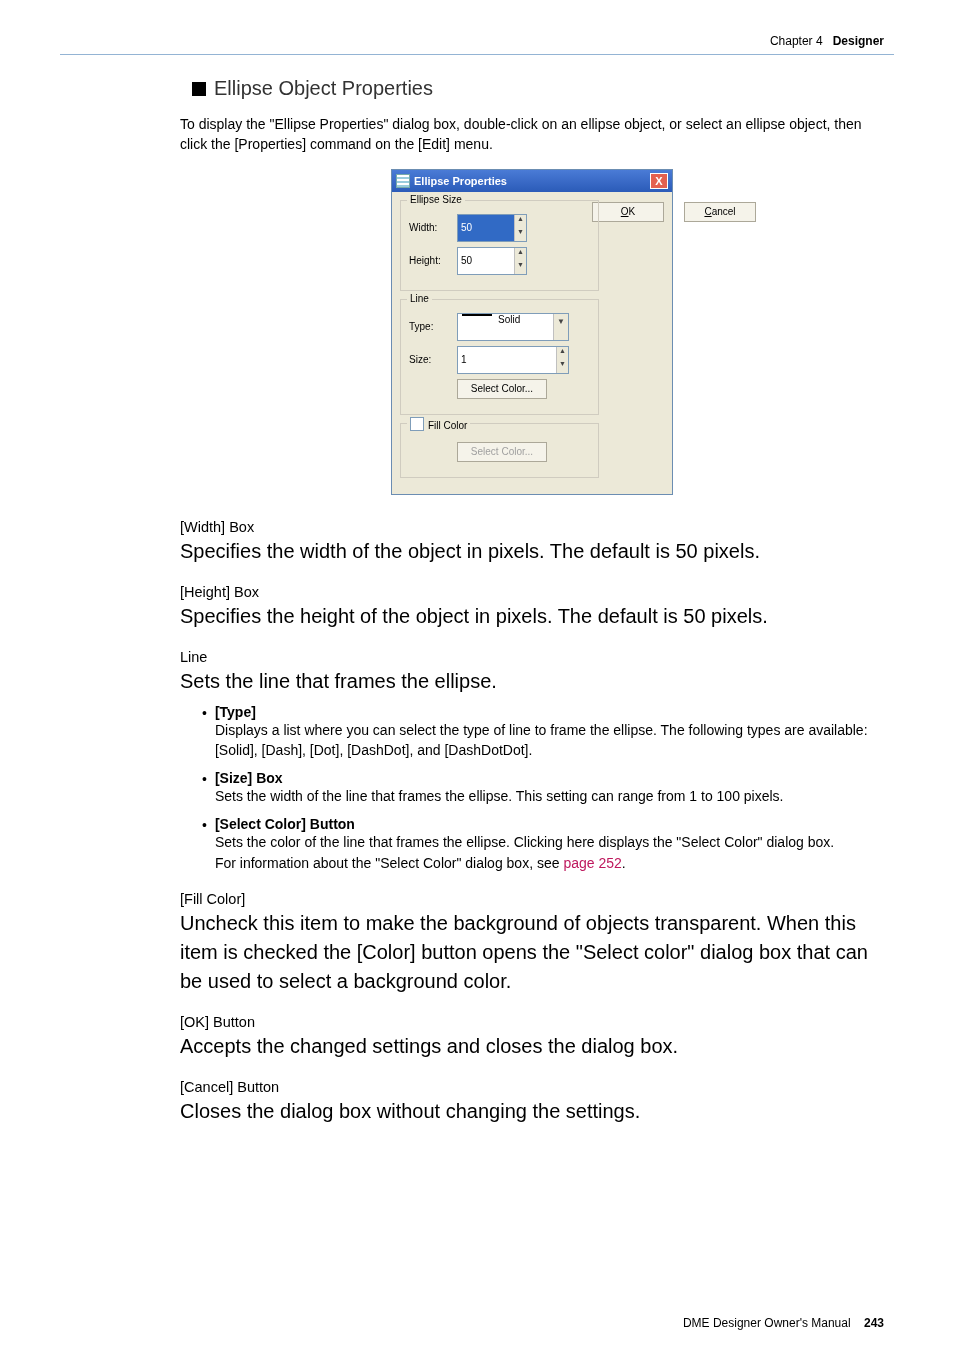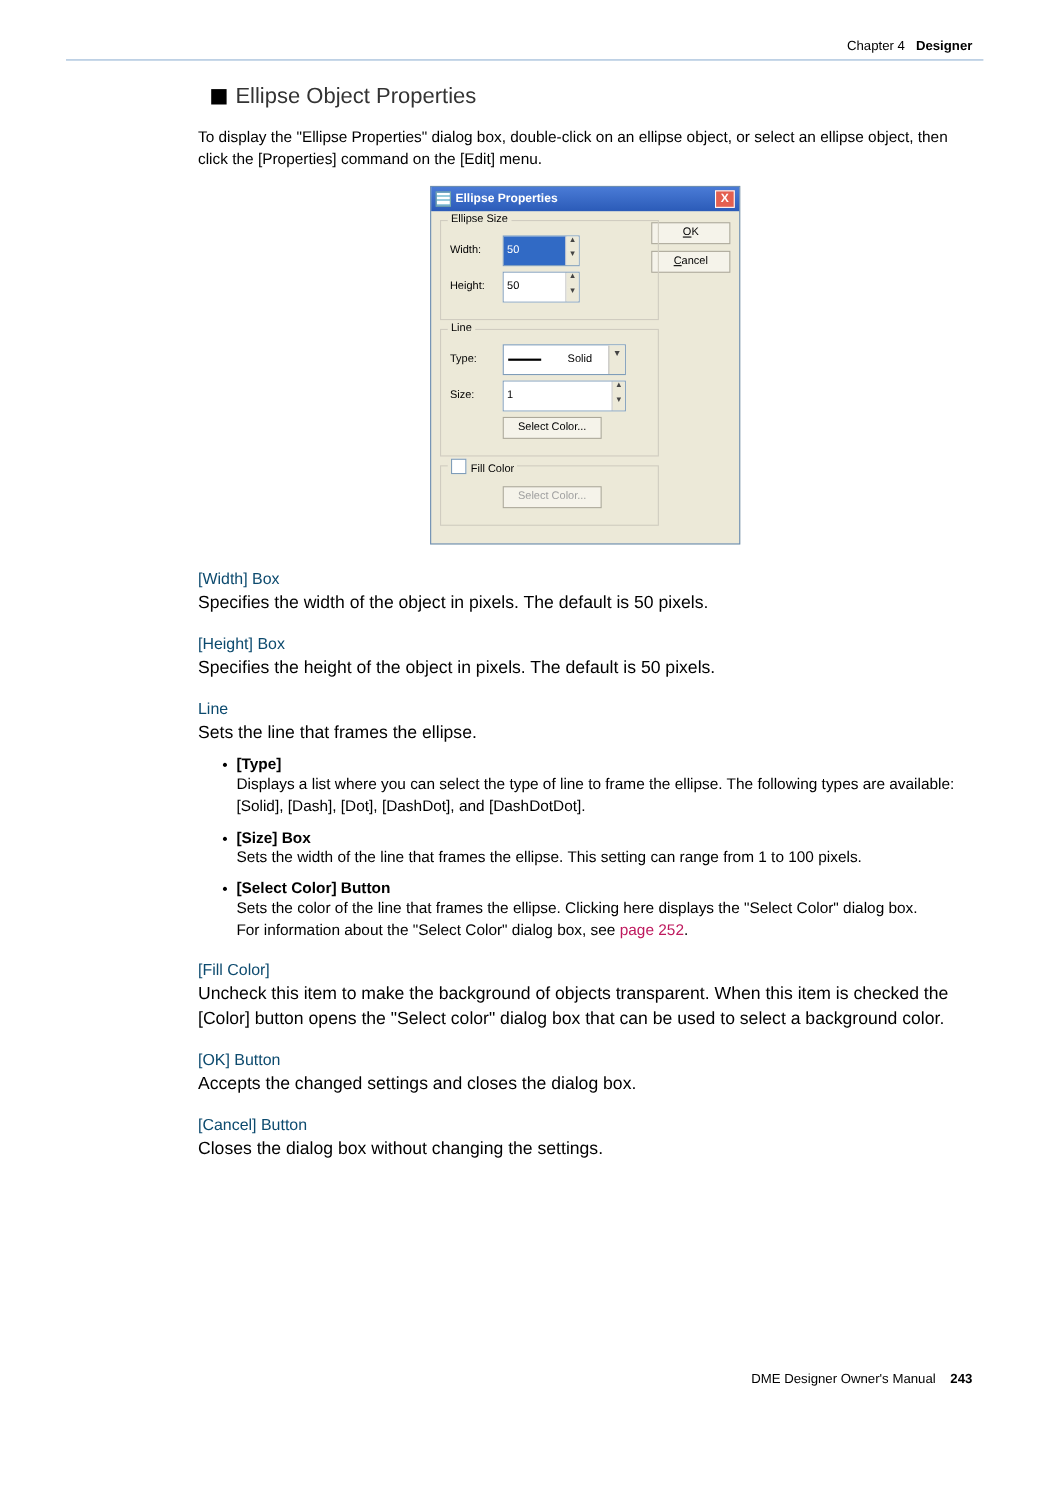--- a/index.html
+++ b/index.html
@@ -88,44 +88,44 @@
   }
   .spinbox { width: 70px; }
   .spinbox input {
     border:none; width: 50px; font-size:10px; padding:0 3px;
     font-family: Tahoma, Arial, sans-serif;
   }
   .spinbox input.sel { background:#316ac5; color:#fff; }
   .spinbtns { width:16px; display:flex; flex-direction:column; border-left:1px solid #c0c0c0;}
   .spinbtn { flex:1; background:#ece9d8; font-size:7px; text-align:center; line-height:7px; color:#444; }
   .combo { width: 112px; }
-  .combo .cval { flex:1; display:flex; align-items:center; padding:0 4px; gap:24px;}
+  .combo .cval { flex:1; display:flex; padding:0 4px; gap:6px;}
   .linepreview { width:30px; height:2px; background:#000; display:inline-block; }
   .combo .cbtn { width:14px; background:#ece9d8; border-left:1px solid #c0c0c0; text-align:center; font-size:8px; line-height:16px; color:#444;}
   .winbtn {
     background:#f5f3ea; border:1px solid #aca899;
     height:20px; min-width:72px; font-size:10px;
     font-family: Tahoma, Arial, sans-serif;
     padding: 0 8px;
   }
   .winbtn:disabled { color:#a0a0a0; }
   .rightbtns {
     position:absolute; top:10px; right:10px; width:70px;
-    display:flex; flex-direction:column; gap:6px;
+    display:flex; flex-direction:row; gap:20px;
   }
   .leftcol { margin-right: 65px; }
   .checkbox {
     width:12px; height:12px; border:1px solid #7f9db9; background:#fff;
     display:inline-block; margin-right:4px; vertical-align:-2px;
   }
   .indcentered { margin-left: 48px; }
   .sidebox { width:112px; }
 
-  .h3 { font-size:14.5px; font-weight:500; margin: 18px 0 2px 0; color:#0c4a6e;}
-  .p  { font-size:16px; line-height:1.45; margin:0 0 2px 0;}
+  .h3 { font-size:14.5px; font-weight:500; margin: 18px 0 2px 0; color:#000000;}
+  .p  { font-size:20px; line-height:1.45; margin:0 0 2px 0;}
   .bullet { margin-left: 22px; }
   .bullet-row { display:flex; align-items:flex-start; gap:8px; }
   .bullet-dot { font-size:14px; line-height:1.4; }
   .bullet-h { font-size:14px; font-weight:700; }
   .bullet-body { font-size:14px; line-height:1.45; }
   .link { color:#be185d; }
   .footer {
     text-align:right; font-size:12px; margin-top: 190px; padding-right:10px;
   }
   .footer .pnum { font-weight:bold; }

